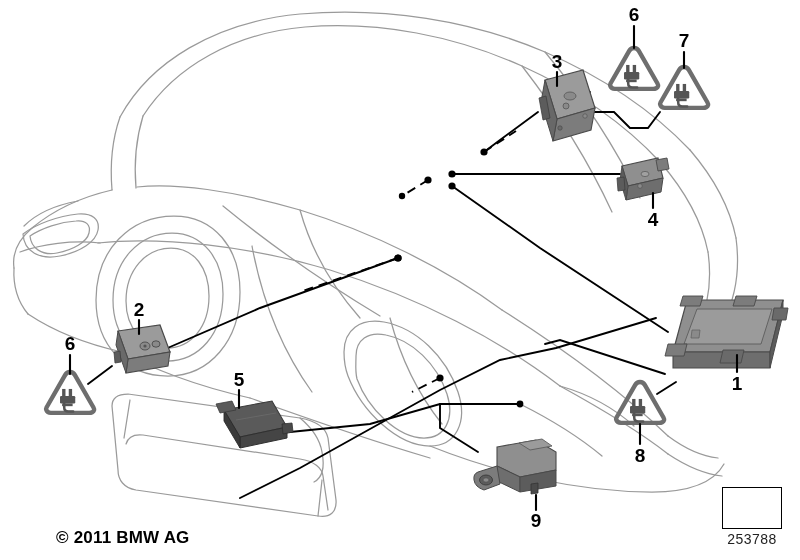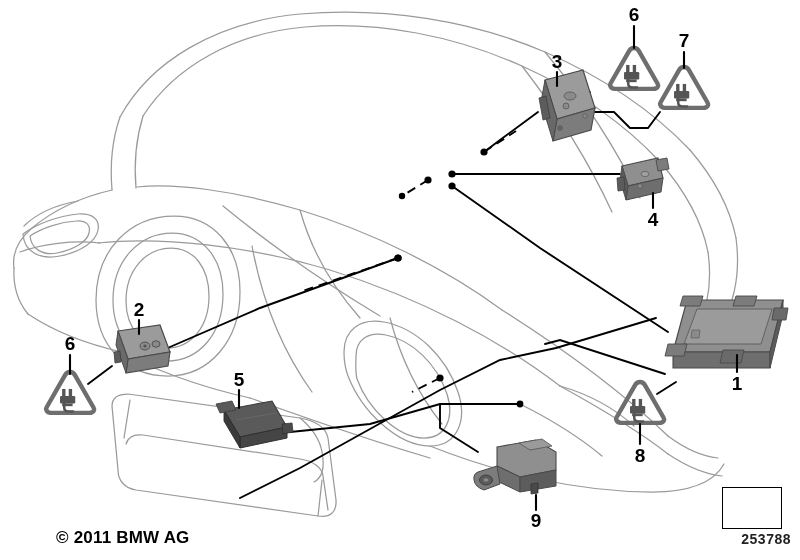--- a/index.html
+++ b/index.html
@@ -19,23 +19,23 @@
     letter-spacing:0.2px;white-space:nowrap;margin-left:48px;
   }
   .partbox{
     position:absolute;left:722px;top:487px;
     width:60px;height:42px;
     border:1px solid #000;background:#fff;
     box-sizing:border-box;
   }
   .partnum{
     position:absolute;left:713px;top:531px;width:78px;
-    text-align:right;
+    text-align:center;
     font-family:"Liberation Sans", sans-serif;
-    font-size:14px;color:#222;letter-spacing:0.5px;font-weight:bold;
+    font-size:14px;color:#222;letter-spacing:0.5px;
   }
 </style>
 </head>
 <body>
 
 <div id="stage">
 
   <svg id="diagram" viewBox="0 0 800 560">
     <defs>
       <g id="plugGlyph">

